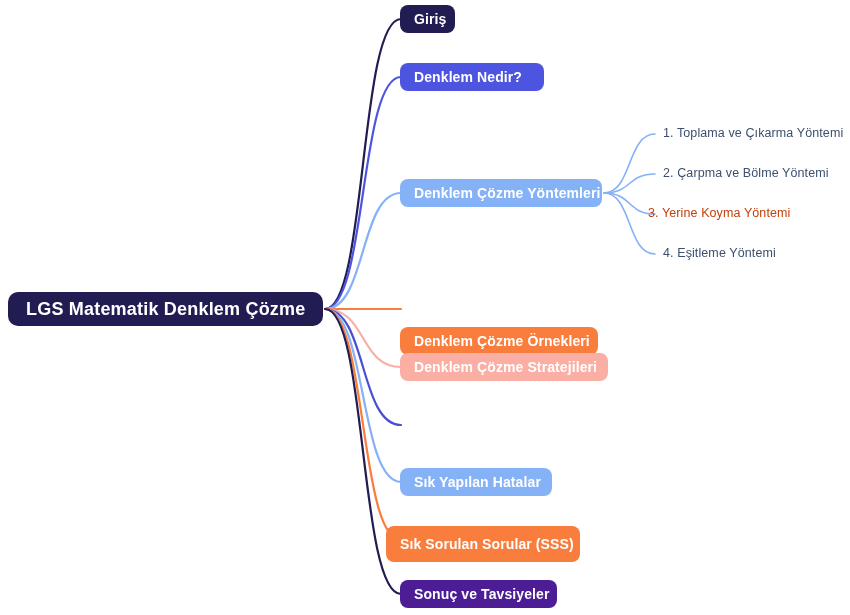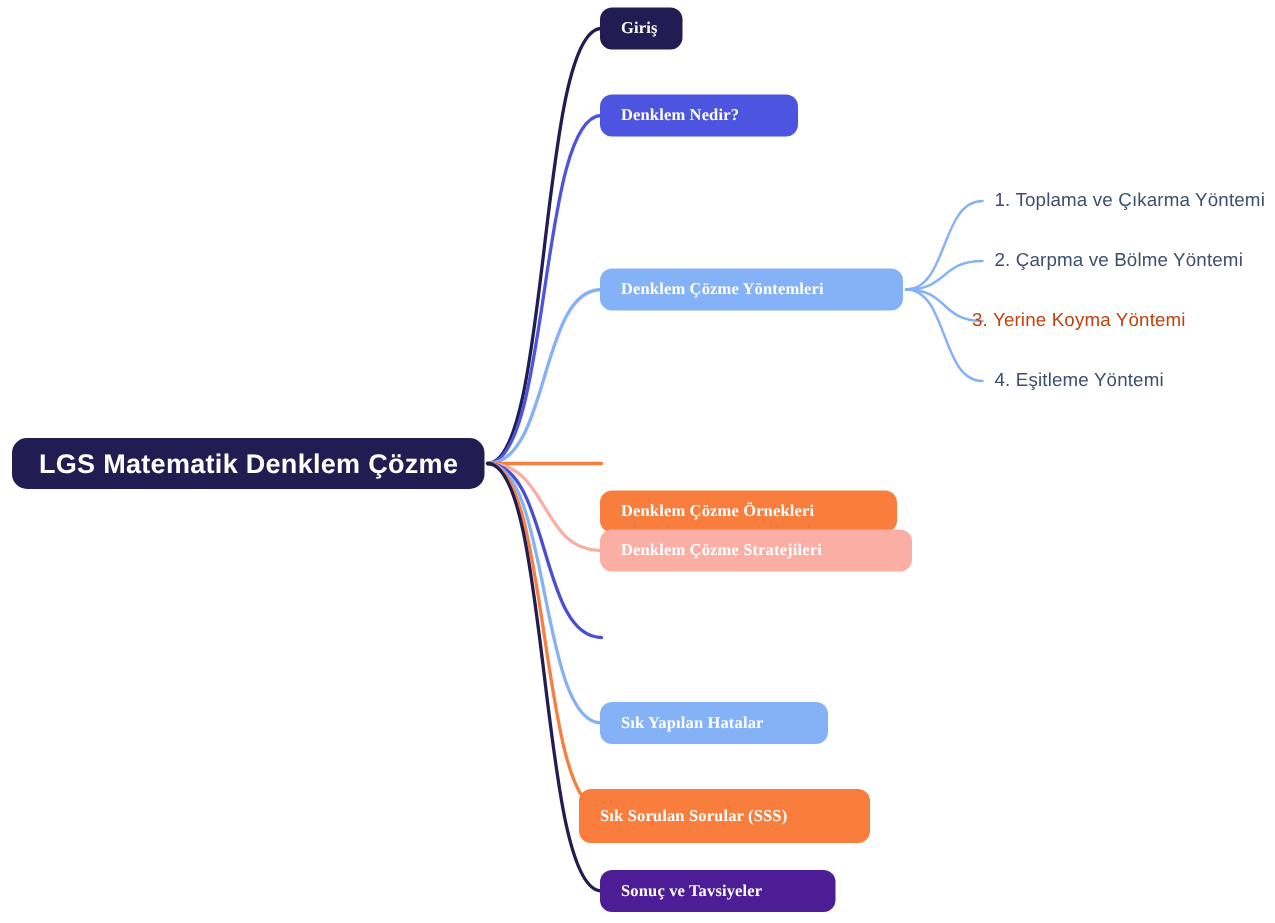--- a/index.html
+++ b/index.html
@@ -36,23 +36,22 @@
     color: #ffffff;
     letter-spacing: 0.1px;
   }
   .node.root {
     border-radius: 10px;
     font-size: 18px;
     padding: 12px 18px;
     letter-spacing: 0.2px;
   }
   .node.branch {
-    font-size: 11px;
+    font-size: 14px;
     height: 28px;
-    font-family: Liberation Serif, serif;
   }
   .leaf {
     position: absolute;
     white-space: nowrap;
     font-size: 12.5px;
     font-weight: normal;
     color: #3d4f6e;
     letter-spacing: 0.1px;
   }
 </style>
@@ -70,21 +69,21 @@
       <path d="M 604 193 C 632.05 193, 626.95 254, 655 254" stroke="#85b1f7" stroke-width="1.6" fill="none" stroke-linecap="round"></path>
       <path d="M 325 309 C 366.8 309, 359.2 309, 401 309" stroke="#f97d3c" stroke-width="2.2" fill="none" stroke-linecap="round"></path>
       <path d="M 325 309 C 366.8 309, 359.2 367, 401 367" stroke="#faaea4" stroke-width="2.2" fill="none" stroke-linecap="round"></path>
       <path d="M 325 309 C 366.8 309, 359.2 425, 401 425" stroke="#4a4fd2" stroke-width="2.2" fill="none" stroke-linecap="round"></path>
       <path d="M 325 309 C 366.8 309, 359.2 482, 401 482" stroke="#85b1f7" stroke-width="2.2" fill="none" stroke-linecap="round"></path>
       <path d="M 325 309 C 366.8 309, 359.2 540, 401 540" stroke="#f97d3c" stroke-width="2.2" fill="none" stroke-linecap="round"></path>
       <path d="M 325 309 C 366.8 309, 359.2 594, 401 594" stroke="#211d53" stroke-width="2.2" fill="none" stroke-linecap="round"></path>
     </svg>
 <div class="node root" style="left: 8px; top: 292px; width: 315px; height: 34px; background: rgb(33, 29, 83); color: rgb(255, 255, 255);">LGS Matematik Denklem Çözme</div>
     <div class="node branch" style="left: 400px; top: 5px; width: 55px; height: 28px; background: rgb(33, 29, 83); color: rgb(255, 255, 255);">Giriş</div>
-    <div class="node branch" style="left: 400px; top: 63px; width: 132px; height: 28px; background: rgb(77, 85, 224); color: rgb(255, 255, 255);">Denklem Nedir?</div>
+    <div class="node branch" style="left: 400px; top: 63px; width: 144px; height: 28px; background: rgb(77, 85, 224); color: rgb(255, 255, 255);">Denklem Nedir?</div>
     <div class="node branch" style="left: 400px; top: 179px; width: 202px; height: 28px; background: rgb(133, 177, 247); color: rgb(255, 255, 255);">Denklem Çözme Yöntemleri</div>
     <div class="leaf" style="left: 663px; top: 126px; color: rgb(61, 79, 110);">1. Toplama ve Çıkarma Yöntemi</div>
     <div class="leaf" style="left: 663px; top: 166px; color: rgb(61, 79, 110);">2. Çarpma ve Bölme Yöntemi</div>
     <div class="leaf" style="left: 648px; top: 206px; color: #c2410c;">3. Yerine Koyma Yöntemi</div>
     <div class="leaf" style="left: 663px; top: 246px; color: rgb(61, 79, 110);">4. Eşitleme Yöntemi</div>
     <div class="node branch" style="left: 400px; top: 295px; width: 198px; height: 28px; background: rgb(249, 125, 60); color: rgb(255, 255, 255); margin-top: 32px;">Denklem Çözme Örnekleri</div>
     <div class="node branch" style="left: 400px; top: 353px; width: 208px; height: 28px; background: rgb(250, 174, 164); color: rgb(255, 255, 255);">Denklem Çözme Stratejileri</div>
     <div class="node branch" style="left: 400px; top: 468px; width: 152px; height: 28px; background: rgb(133, 177, 247); color: rgb(255, 255, 255);">Sık Yapılan Hatalar</div>
     <div class="node branch" style="left: 386px; top: 526px; width: 194px; height: 36px; background: rgb(249, 125, 60); color: rgb(255, 255, 255);">Sık Sorulan Sorular (SSS)</div>
     <div class="node branch" style="left: 400px; top: 580px; width: 157px; height: 28px; background: #4c1d95; color: rgb(255, 255, 255);">Sonuç ve Tavsiyeler</div>

